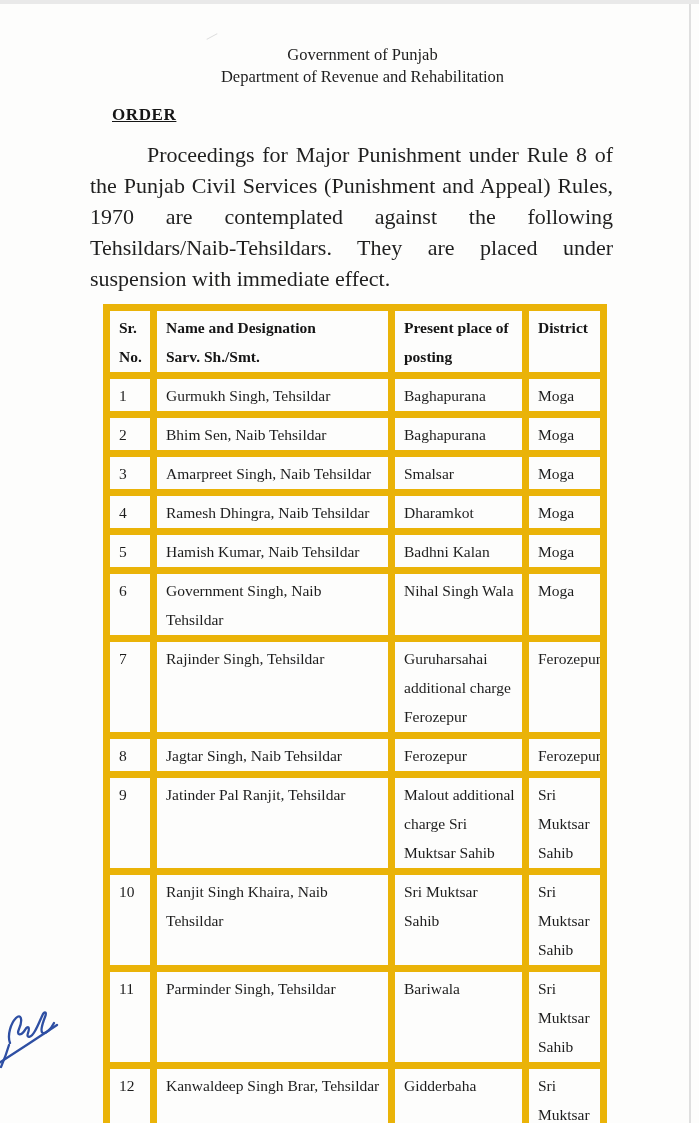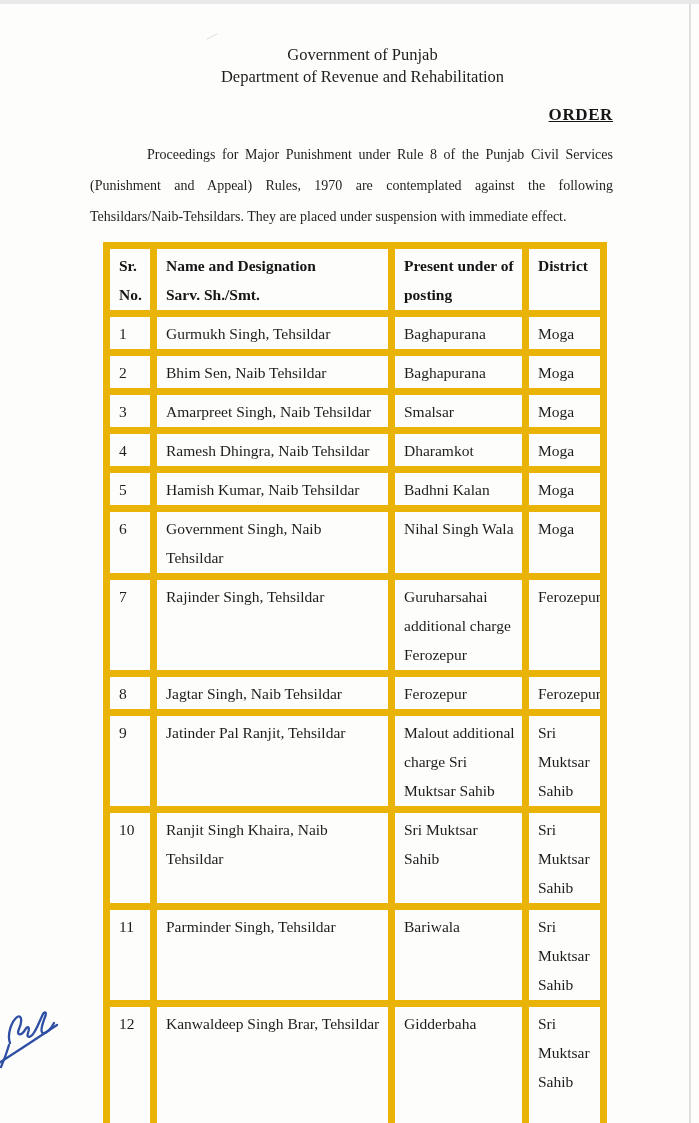--- a/index.html
+++ b/index.html
@@ -24,31 +24,31 @@
     position:absolute;left:90px;top:40px;width:523px;
   }
   .headings{
     text-align:center;
     font-size:16.5px;line-height:22px;
     padding-left:22px;
     font-weight:400;
     color:#1e1e1e;
   }
   .order-title-wrap{
-    text-align:right;padding-left:22px;margin-top:17px;
+    text-align:left;padding-left:22px;margin-top:17px;
   }
   .order-title{
     display:inline-block;
     font-size:17px;font-weight:700;letter-spacing:.6px;
     text-decoration:underline;
     color:#161616;
   }
   .body-paragraph{
     margin:14px 0 0 0;
-    font-size:14px;line-height:31px;
+    font-size:22px;line-height:31px;
     text-align:justify;
     text-indent:57px;
     color:#1f1f1f;
   }
   table.order-table{
     border-collapse:collapse;
     table-layout:fixed;
     width:497px;
     margin-left:13px;
     margin-top:10px;
@@ -111,21 +111,21 @@
         <tr>
           <th class="cell-sr">
             <div>Sr.</div>
             <div>No.</div>
           </th>
           <th class="th-name">
             <div>Name and Designation</div>
             <div>Sarv. Sh./Smt.</div>
           </th>
           <th class="th-posting">
-            <div>Present under of</div>
+            <div>Present place of</div>
             <div>posting</div>
           </th>
           <th class="th-district">
             <div>District</div>
             <div></div>
           </th>
         </tr>
       </thead>
       <tbody>
           <tr>

